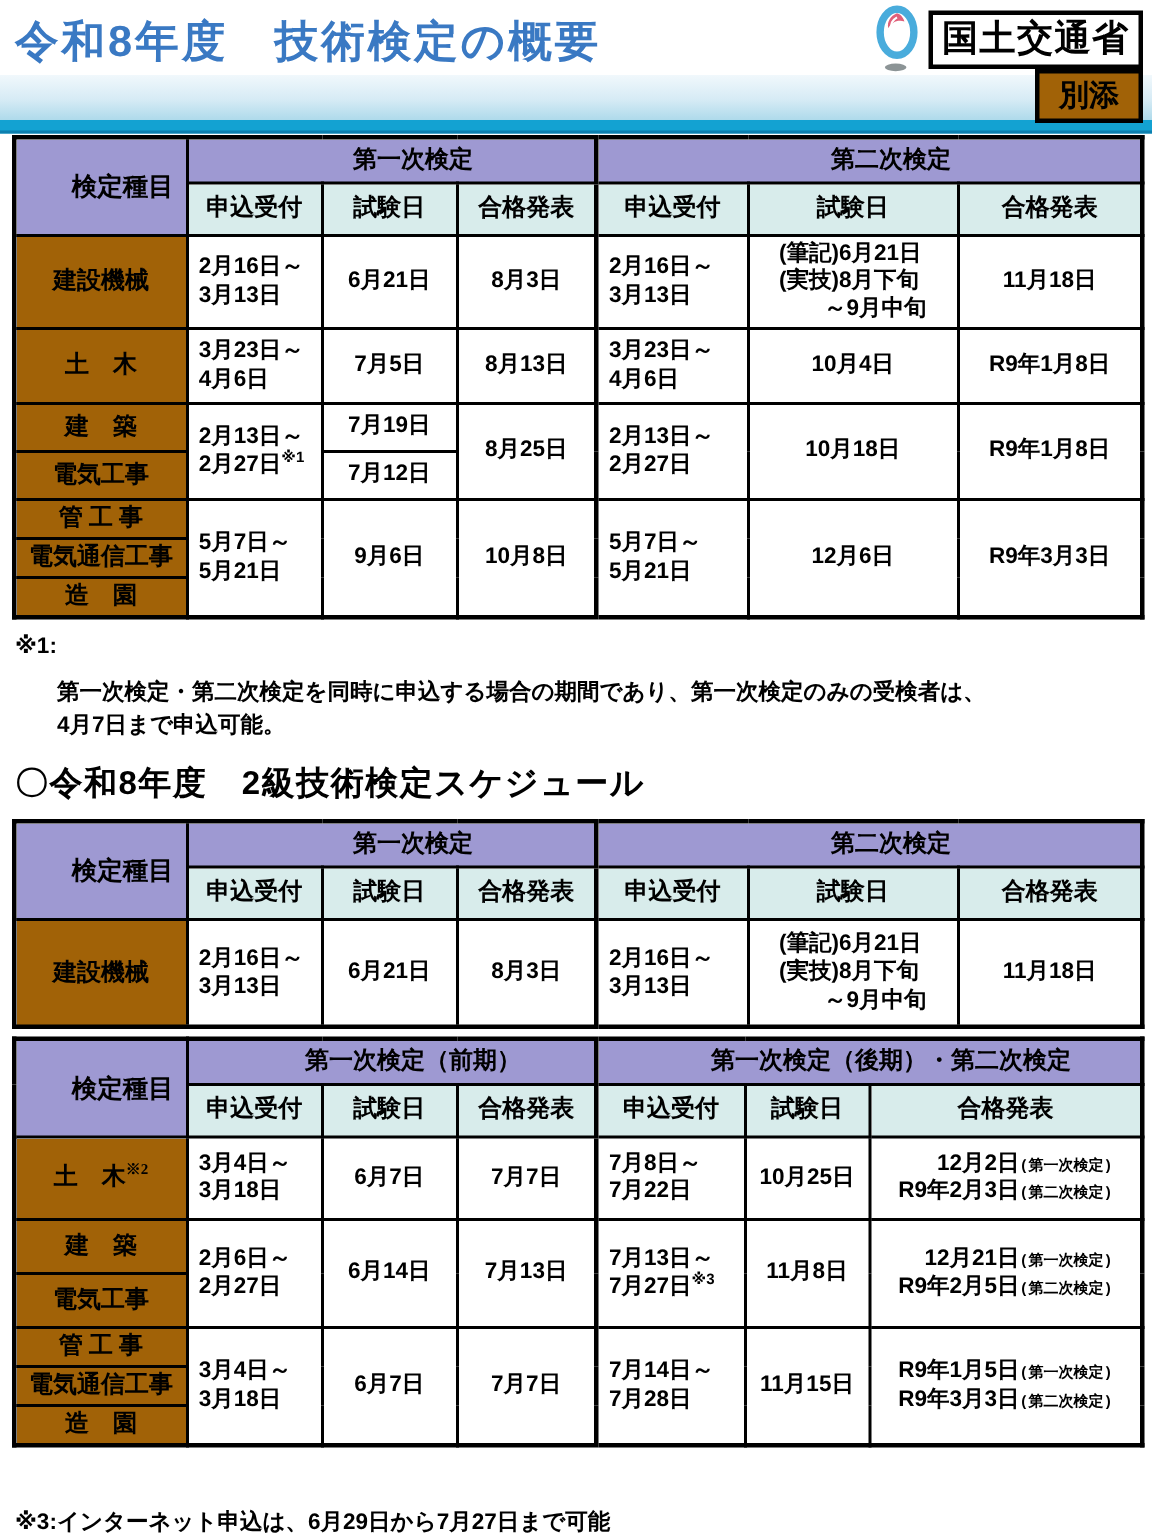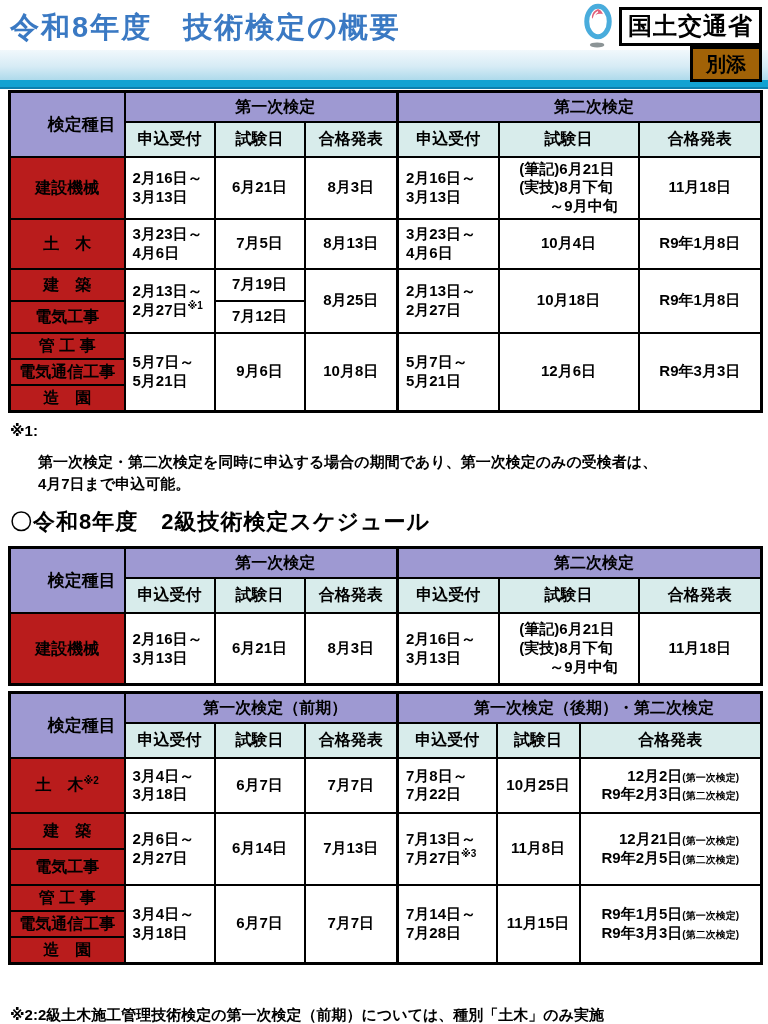--- a/index.html
+++ b/index.html
@@ -54,26 +54,26 @@
   }
   table.sched + table.sched { margin-top:5px; }
   .sched th, .sched td {
     border:2px solid #000; text-align:center; vertical-align:middle;
     padding:2px 3px; overflow:hidden;
   }
   .sched .gsep { border-left:3px solid #000; }
   .hrow1 th { background:#9E99D2; font-size:16px; height:30px;padding-left:32px; }
   .hrow2 th { background:#D8ECEB; font-size:16px; height:35px;margin-top:48px; }
   th.corner { background:#9E99D2; font-size:17px; }
-  td.rowlabel { background:#b91c1c; font-size:16px; }
+  td.rowlabel { background:#a16207; font-size:16px;font-family:Liberation Serif, serif; }
   td.range { text-align:left; padding-left:7px; white-space:pre-line; }
   .mlblock { display:inline-block; text-align:left; white-space:pre-line; }
   .passblock { display:inline-block; text-align:right; }
   .passblock .date { font-size:15px; }
-  .passblock .small { font-size:10px; }
+  .passblock .small { font-size:10px;font-family:Liberation Mono, monospace; }
   sup.fn { font-size:10px; vertical-align:super; line-height:0; }
 
   
   tr.h62 td { height:62px; }
   tr.h50 td { height:50px; }
   tr.h72 td { height:72px; }
   tr.h55 td { height:55px; }
   tr.h36 td { height:36px; }
   tr.h32 td { height:32px; }
   tr.h26 td { height:26px; }
@@ -318,21 +318,18 @@
     <tr class="h25">
       <td class="rowlabel">電気通信工事</td>
     </tr>
     <tr class="h25">
       <td class="rowlabel">造　園</td>
     </tr>
   </tbody>
     </table>
 
   <div class="notes-bottom">
-    <div class="note" style="margin-top:4px">
-      <span class="body">※2:2級土木施工管理技術検定の第一次検定（前期）については、種別「土木」のみ実施</span>
-    </div>
     <div class="note" style="margin-top:2px">
       <span class="body">※3:インターネット申込は、6月29日から7月27日まで可能</span>
     </div>
   </div>
 
 </div>
 
 </body></html>

